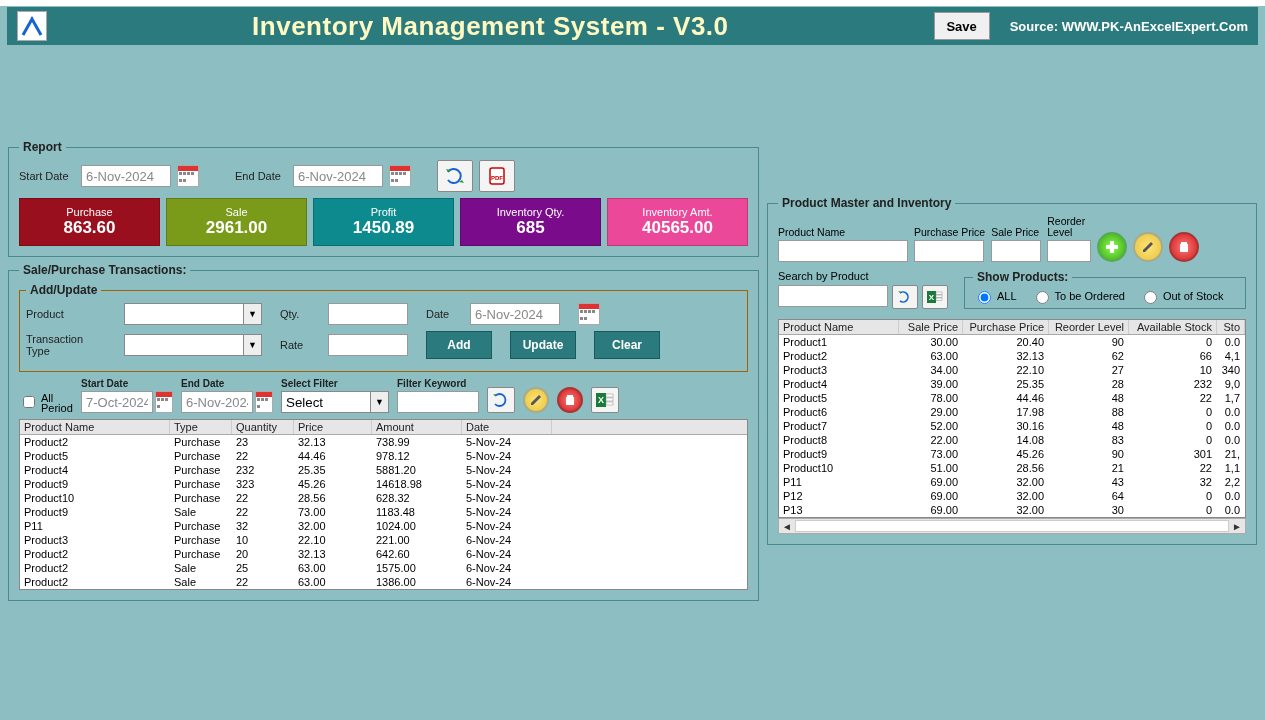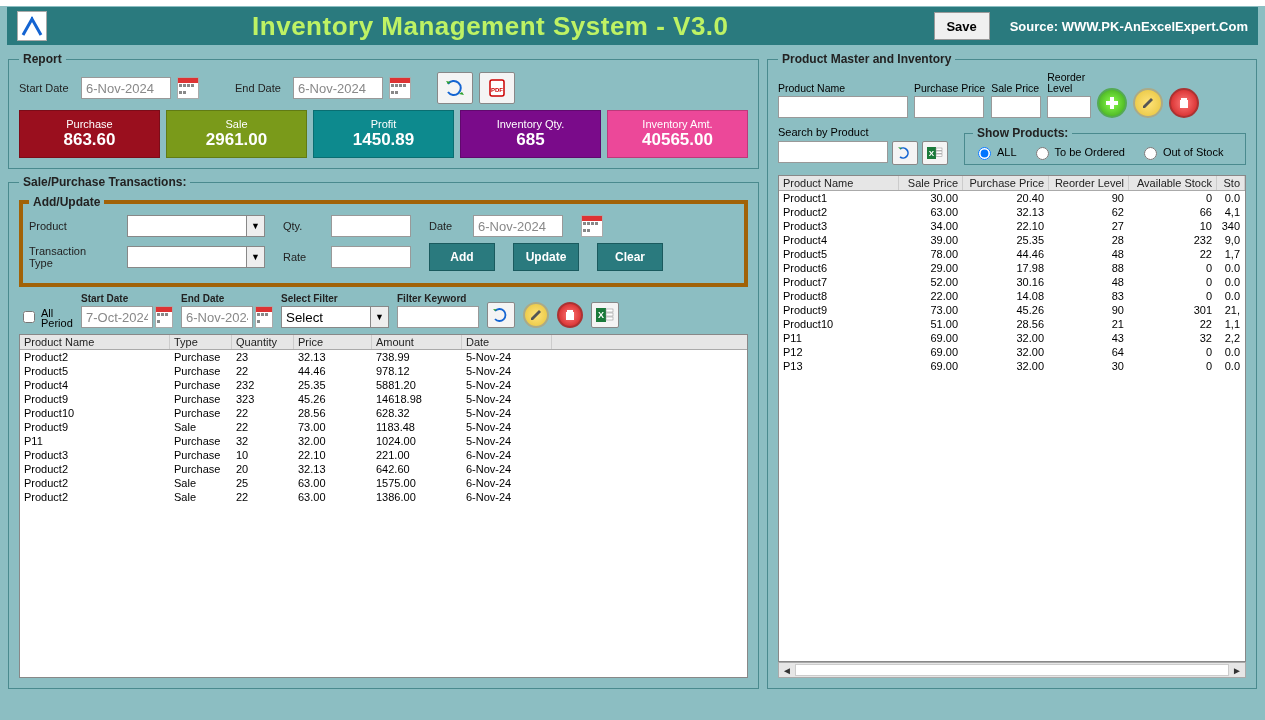--- a/index.html
+++ b/index.html
@@ -2,44 +2,44 @@
 <html><head>
 <meta charset="utf-8">
 <style>
   * { box-sizing: border-box; font-family: Arial, sans-serif; }
   body { margin:0; padding:0; background:#fff; font-size:11px; }
   .window { width:1265px; height:720px; background:#8cbec2; position:relative; }
   .titlebar { height:22px; background:#f0f0f0; border:1px solid #c0c0c0; line-height:22px; padding-left:6px; font-size:12px; color:#333; }
   .header { height:40px; background:#2a7a7e; display:flex; align-items:center; padding:0 10px; margin:6px; border:1px solid #8cbec2;}
   .logo { width:30px; height:30px; background:#fff; border:1px solid #aaa; display:flex; align-items:center; justify-content:center; margin-right:10px;}
   .logo svg{display:block;}
-  .header-title { flex:0 1 auto; color:#bef264; font-size:26px; font-weight:bold; font-style:normal; letter-spacing:0.5px; margin:0 auto;}
+  .header-title { flex:0 1 auto; color:#fef9c3; font-size:26px; font-weight:bold; font-style:normal; letter-spacing:0.5px; margin:0 auto;}
   .save-btn { background:#f0f0f0; border:1px solid #999; width:56px; height:28px; font-weight:bold; font-size:13px; margin-left:10px; cursor:pointer;}
   .source { color:#fff; font-weight:bold; font-size:13px; margin-left:20px; }
-  .main { display:flex; padding:0 8px 8px 8px; height:645px;}
+  .main { display:flex; padding:0 8px 8px 8px; height:645px;align-items:center;}
   .panel-left { flex:1; display:flex; flex-direction:column; gap:6px;}
   .panel-right { width:490px;margin-left:8px; }
   fieldset { border:1px solid #4a8a8e; margin:0; padding:6px 10px 10px 10px; background:#8cbec2; }
   legend { font-weight:bold; color:#222; font-size:12px; padding:0 4px; }
   .row { display:flex; align-items:center; gap:6px; margin-bottom:6px; flex-wrap:wrap;}
   label.lbl { font-size:11px; color:#222; }
   input.fld, select.fld { height:22px; border:1px solid #999; padding:0 4px; font-size:13px; background:#fff;}
   .date-input { width:90px; color:#888;}
   .icon-btn { width:36px; height:32px; border:1px solid #888; background:#f4f4f4; display:flex; align-items:center; justify-content:center; cursor:pointer; border-radius:2px;}
   .kpis { display:flex; gap:6px; margin-top:4px;}
   .kpi { flex:1; height:48px; color:#fff; text-align:center; border:1px solid rgba(0,0,0,0.2); display:flex; flex-direction:column; justify-content:center;}
   .kpi .kpi-t{ font-size:11px;}
   .kpi .kpi-v{ font-size:17px; font-weight:bold;}
   .kpi-purchase{ background:#9a0f1e;}
   .kpi-sale{ background:#7a9a1a;}
   .kpi-profit{ background:#0d8a8e;}
   .kpi-qty{ background:#7a0b8a;}
   .kpi-amt{ background:#ec4899;}
   .action-btn { background:#2a7a7e; color:#fff; border:1px solid #1a5a5e; width:66px; height:28px; font-weight:bold; cursor:pointer; font-size:12px;}
-  .sub-fieldset{ border:4px solid #a16207; padding:6px; margin-bottom:0;}
+  .sub-fieldset{ border:1px solid #a16207; padding:6px; margin-bottom:0;}
   .sub-fieldset legend{ font-weight:bold;}
   .grid { background:#fff; border:1px solid #888; font-size:11px; overflow:hidden;}
   .grid-head { display:flex; background:#e6e6e6; border-bottom:1px solid #aaa; font-weight:normal; color:#222;}
   .grid-head div, .grid-row div { padding:1px 4px; border-right:1px solid #ccc; white-space:nowrap; overflow:hidden;}
   .grid-body { overflow:auto; }
   .grid-row { display:flex; }
   .grid-row div{ border-right:1px solid transparent;}
   
   .tc1{width:150px;} .tc2{width:62px;} .tc3{width:62px;text-align:left;} .tc4{width:78px;text-align:left;} .tc5{width:90px;text-align:left;} .tc6{width:90px;}
   

